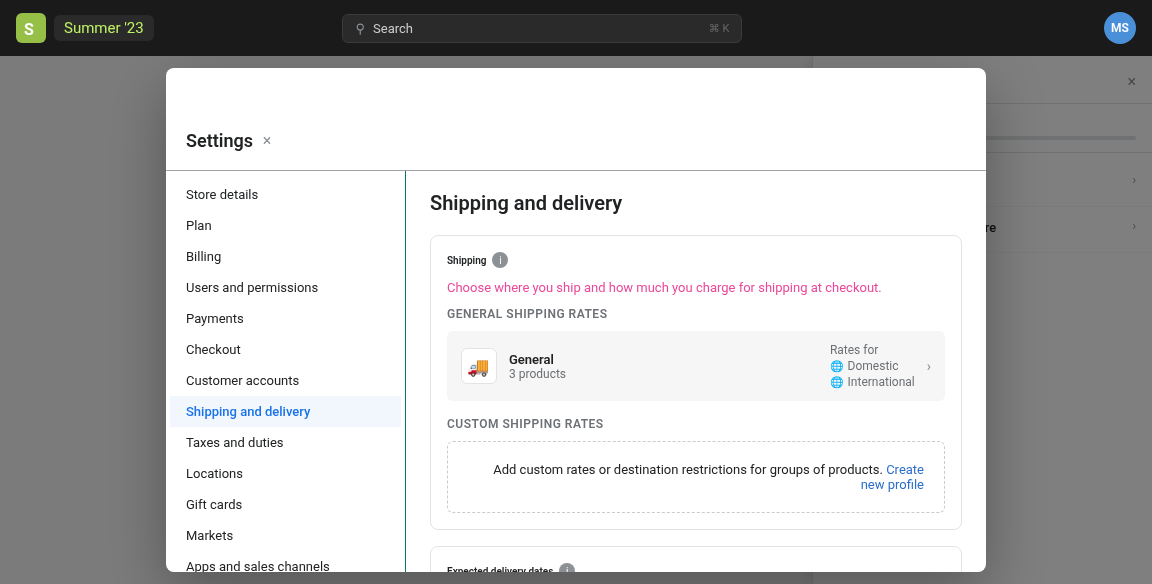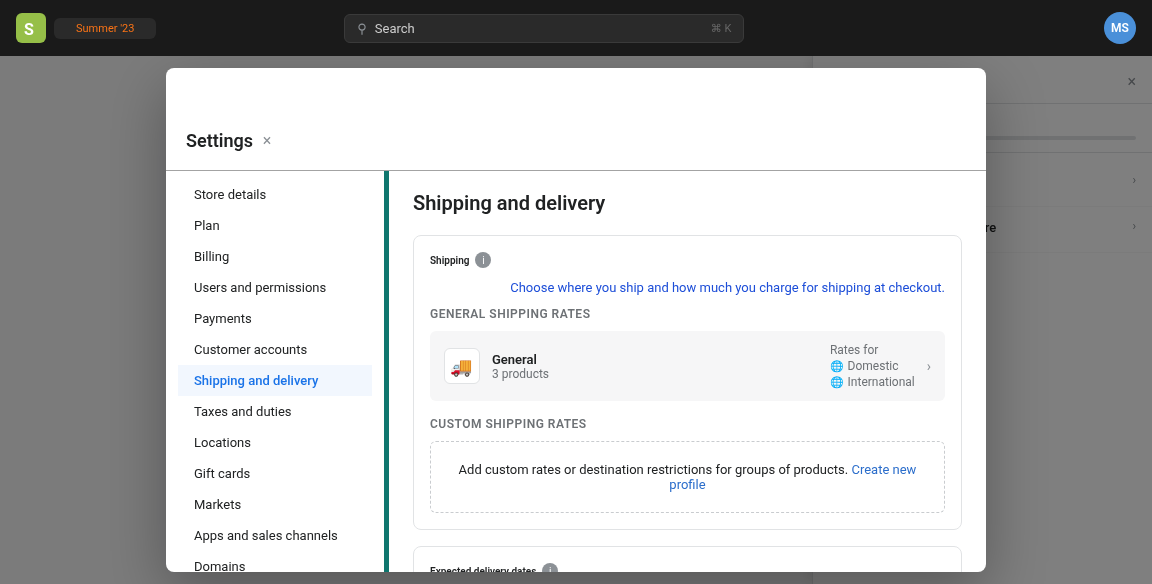--- a/index.html
+++ b/index.html
@@ -25,24 +25,24 @@
     .topbar-logo {
       display: flex;
       align-items: center;
       gap: 8px;
     }
     .shopify-logo {
       width: 30px;
       height: 30px;
     }
     .store-name {
-      color: #f97316;
-      font-size: 11px;
+      color: #bef264;
+      font-size: 15px;
       background: #2a2a2a;
-      padding: 4px 22px;
+      padding: 4px 10px;
       border-radius: 6px;
     }
     .topbar-search {
       flex: 1;
       max-width: 400px;
       margin: 0 auto;
     }
     .search-box {
       width: 100%;
       background: #2a2a2a;
@@ -116,24 +116,24 @@
       cursor: pointer;
       color: #8c9196;
       font-size: 16px;
     }
     .settings-layout {
       display: flex;
       flex: 1;
       overflow: hidden;
     }
     .settings-sidebar {
-      width: 223px;
-      border-right: 5px solid #0f766e;
+      width: 240px;
+      border-right: 1px solid #0f766e;
       overflow-y: auto;
-      padding: 8px 12px;
+      padding: 8px 4px;
       flex-shrink: 0;
     }
     .settings-sidebar-item {
       padding: 8px 16px;
       cursor: pointer;
       font-size: 13px;
       color: #202223;
       border-radius: 0;
     }
     .settings-sidebar-item.active {
@@ -167,23 +167,22 @@
     }
     .card-title {
       font-size: 10px;
       font-weight: 600;
     }
     .card-body {
       padding: 0 16px 16px;
     }
     .card-subtitle {
       font-size: 13px;
-      color: #1d4ed8;
+      color: #ec4899;
       margin-bottom: 12px;
-      text-align: right;
     }
     .info-icon {
       width: 16px;
       height: 16px;
       border-radius: 50%;
       background: #8c9196;
       color: #fff;
       display: inline-flex;
       align-items: center;
       justify-content: center;
@@ -233,21 +232,21 @@
     }
     .rate-chevron {
       color: #8c9196;
       font-size: 14px;
     }
 
     .custom-rates-section {
       border: 1px dashed #c9cccf;
       border-radius: 6px;
       padding: 20px;
-      text-align: center;
+      text-align: right;
     }
     .custom-rates-link {
       color: #2c6ecb;
       text-decoration: none;
       cursor: pointer;
     }
     .custom-rates-text {
       font-size: 13px;
       color: #202223;
     }
@@ -416,20 +415,21 @@
 
     <div class="settings-layout">
 
       <div class="settings-sidebar">
 
       <div class="settings-sidebar-item">Store details</div>
           <div class="settings-sidebar-item">Plan</div>
           <div class="settings-sidebar-item">Billing</div>
           <div class="settings-sidebar-item">Users and permissions</div>
           <div class="settings-sidebar-item">Payments</div>
+          <div class="settings-sidebar-item">Checkout</div>
           <div class="settings-sidebar-item">Customer accounts</div>
           <div class="settings-sidebar-item active">Shipping and delivery</div>
           <div class="settings-sidebar-item">Taxes and duties</div>
           <div class="settings-sidebar-item">Locations</div>
           <div class="settings-sidebar-item">Gift cards</div>
           <div class="settings-sidebar-item">Markets</div>
           <div class="settings-sidebar-item">Apps and sales channels</div>
           <div class="settings-sidebar-item">Domains</div>
           <div class="settings-sidebar-item">Customer events</div>
         </div>

